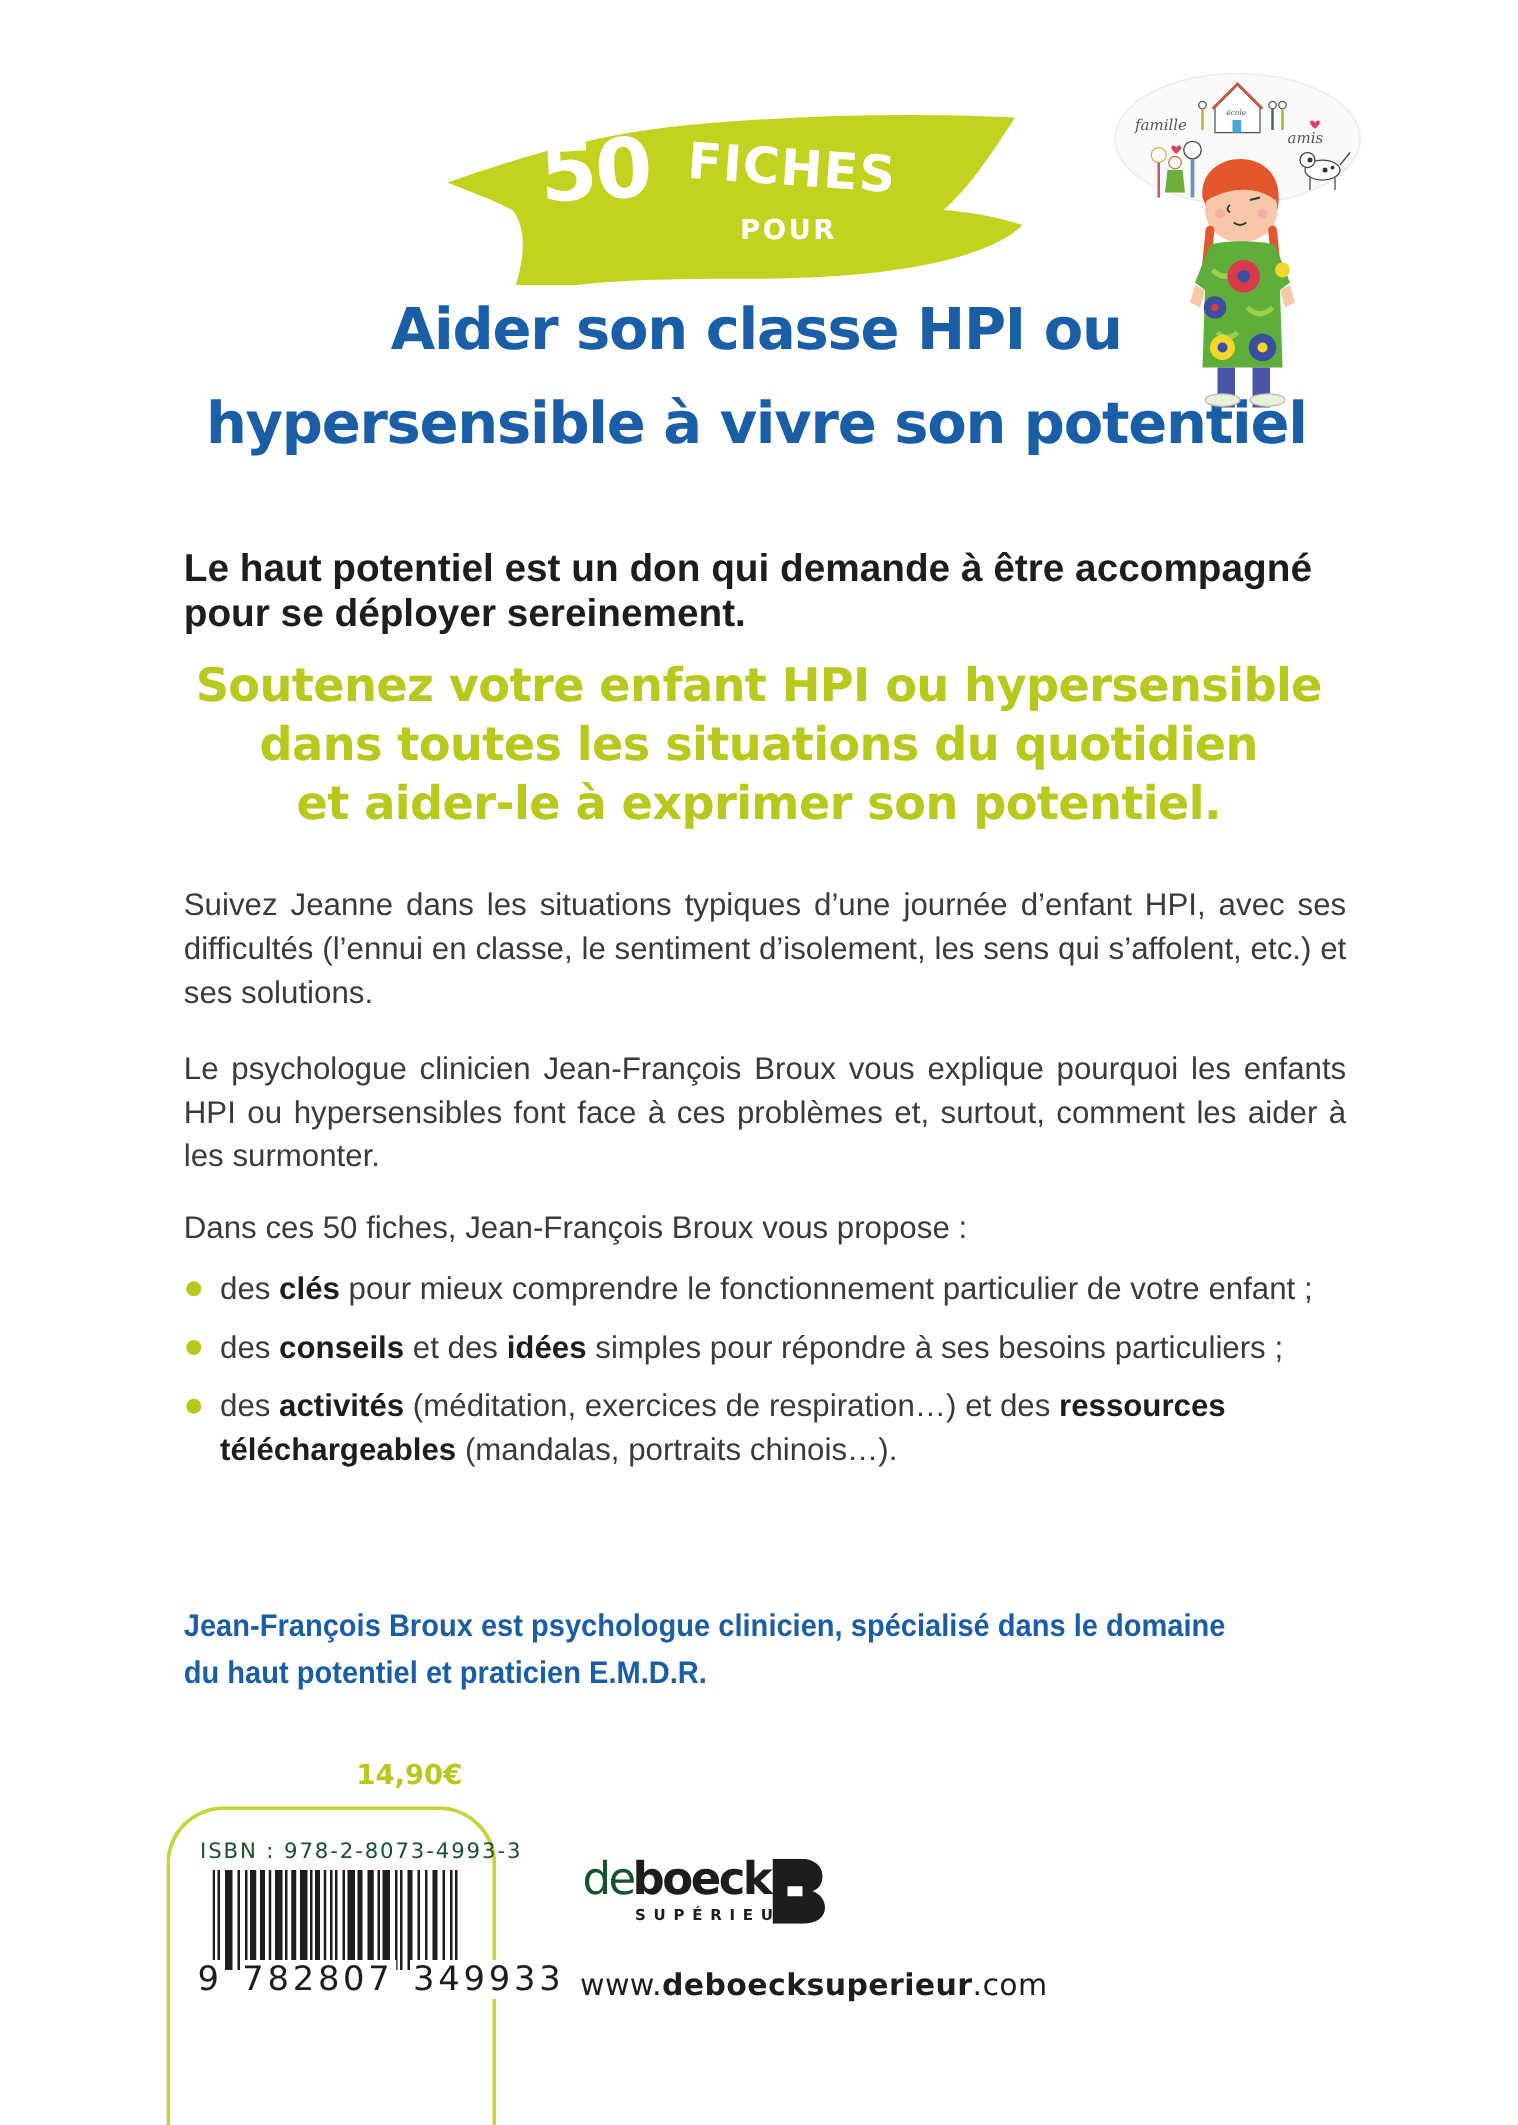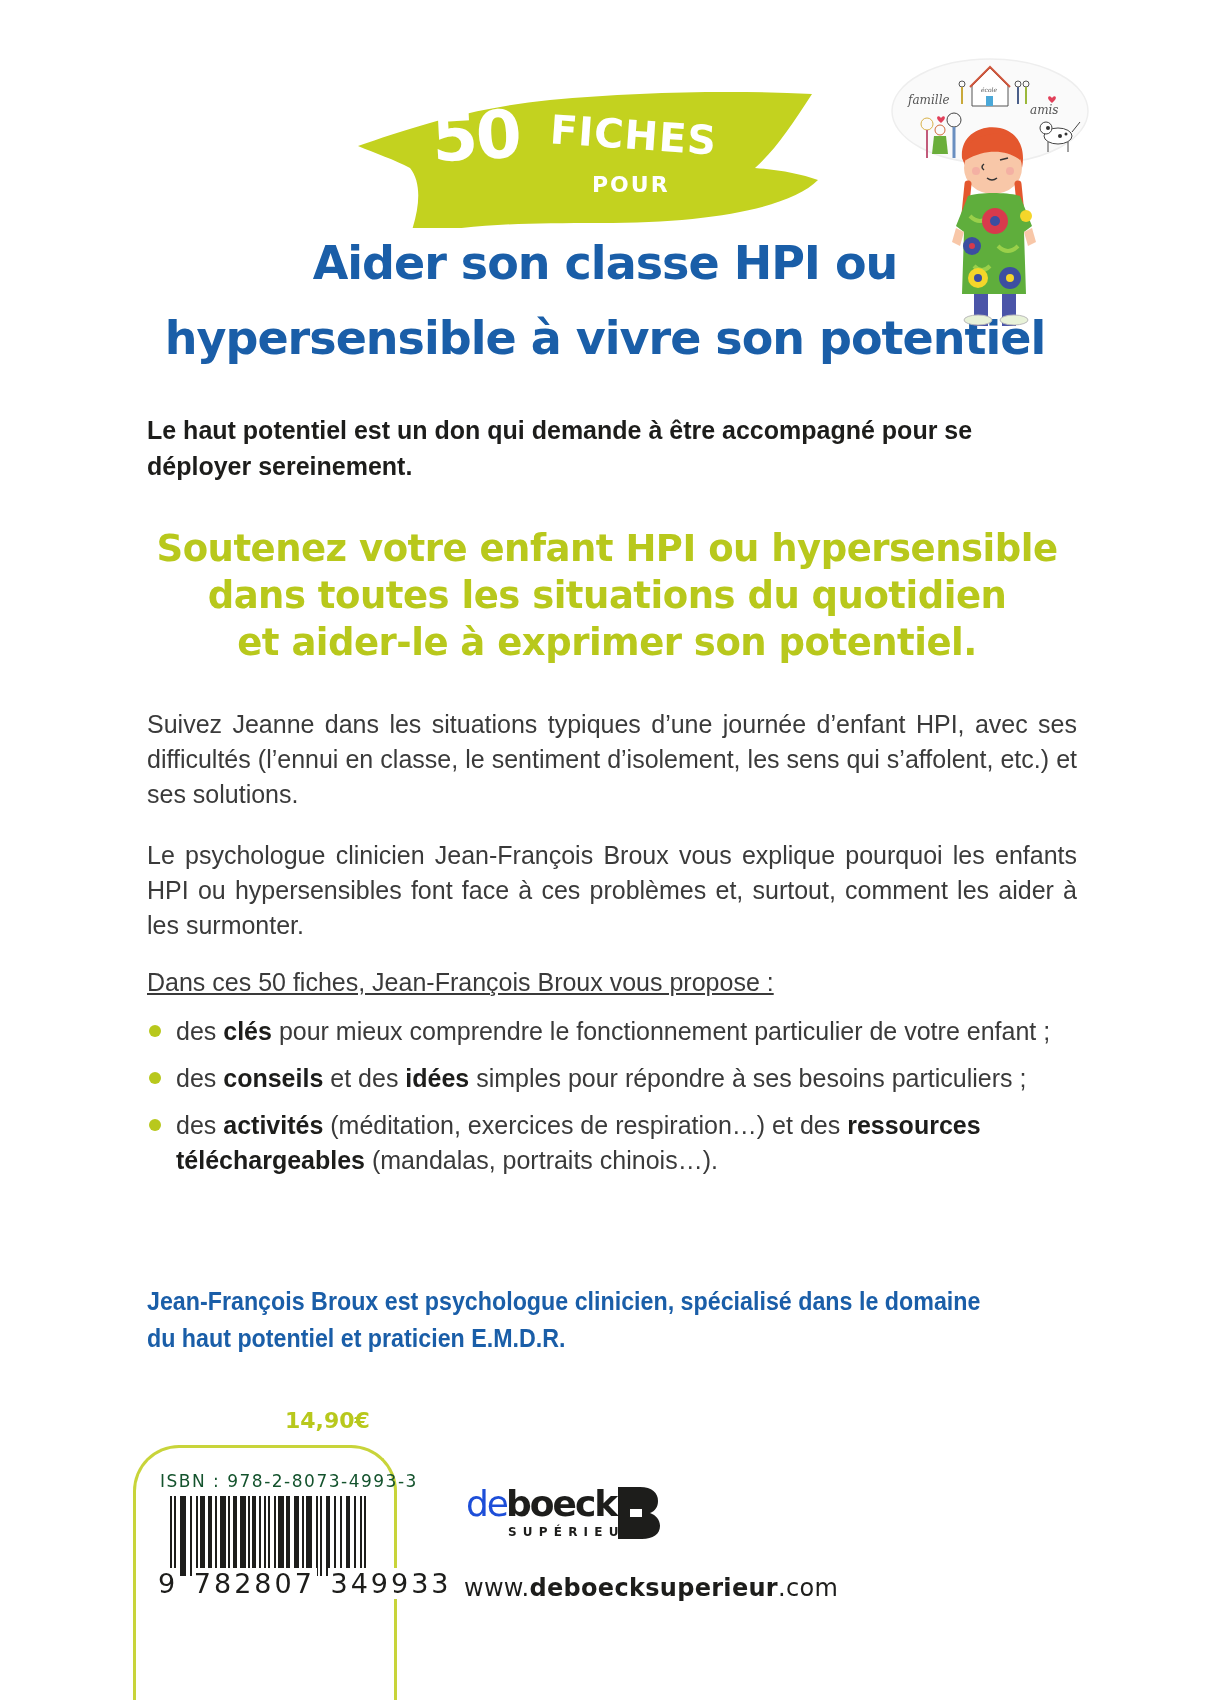--- a/index.html
+++ b/index.html
@@ -39,39 +39,39 @@
       color: #1a5ea8; font-size: 46px; letter-spacing: -1px;
     }
     #title1 { top: 236px; }
     #title2 { top: 311px; }
 
     
     #illustration { left: 890px; top: 56px; width: 200px; height: 270px; }
 
     
     #lead {
-      left: 147px; top: 412px; width: 930px;
-      font-size: 25px; font-weight: bold; line-height: 36px; color: #1d1d1b;
+      left: 147px; top: 437px; width: 930px;
+      font-size: 31px; font-weight: bold; line-height: 36px; color: #1d1d1b;
     }
 
     
     #highlight {
       left: 150px; top: 525px; width: 914px; text-align: center;
       font-family: "DejaVu Sans", sans-serif; font-weight: bold;
       font-size: 37px; line-height: 47px; color: #b8c81c; letter-spacing: -0.5px;
     }
 
     .body-p {
       left: 147px; width: 930px;
       font-size: 25px; line-height: 35px; color: #3a3a3a;
       text-align: justify; font-weight: normal;
     }
     #p1 { top: 707px; }
     #p2 { top: 838px; }
-    #p3 { top: 965px; text-decoration: underline; }
+    #p3 { top: 965px; }
 
     .bullets { left: 147px; top: 1014px; width: 930px; }
     .bullet {
       position: relative; padding-left: 29px;
       font-size: 25px; line-height: 35px; color: #3a3a3a; margin-bottom: 12px;
     }
     .bullet .dot {
       position: absolute; left: 2px; top: 11px; width: 12px; height: 12px;
       border-radius: 50%; background: #b8c81c;
     }
@@ -104,21 +104,21 @@
       left: 156px; top: 1568px; font-size: 27px; color: #1d1d1b;
       font-family: "DejaVu Sans", sans-serif; letter-spacing: 3px;
       background: transparent;
     }
     #ean span { background: #fff; padding: 0 2px; }
 
     
     #logo { left: 466px; top: 1483px; width: 200px; height: 60px; }
     .logo-de {
       position: absolute; left: 0; top: 0; font-size: 36px; font-weight: normal;
-      color: #1d4ed8; letter-spacing: -2px; font-family: "DejaVu Sans", sans-serif;
+      color: #14532d; letter-spacing: -2px; font-family: "DejaVu Sans", sans-serif;
     }
     .logo-boeck {
       position: absolute; left: 40px; top: 0; font-size: 36px; font-weight: bold;
       color: #1d1d1b; letter-spacing: -2px; font-family: "DejaVu Sans", sans-serif;
     }
     .logo-sup {
       position: absolute; left: 2px; top: 42px; font-size: 12px; font-weight: bold;
       letter-spacing: 6.2px; color: #1d1d1b; font-family: "DejaVu Sans", sans-serif; margin-left: 40px;
     }
     .logo-b { position: absolute; left: 152px; top: 4px; }

